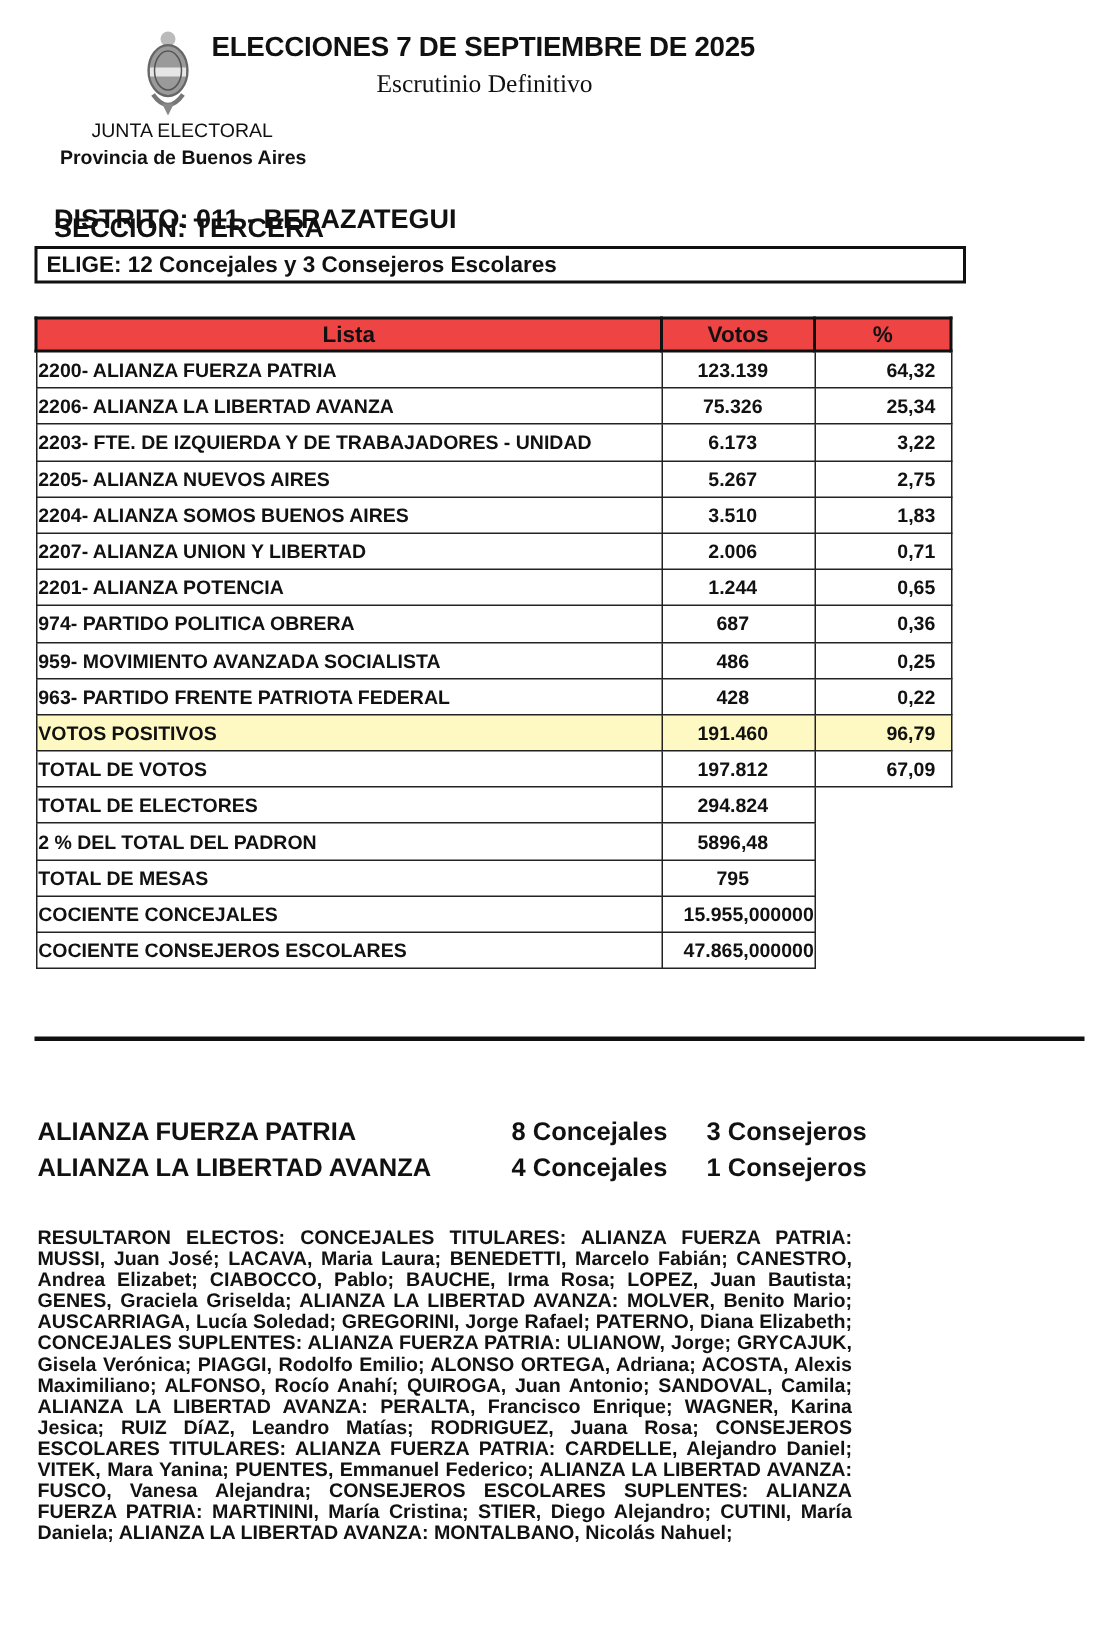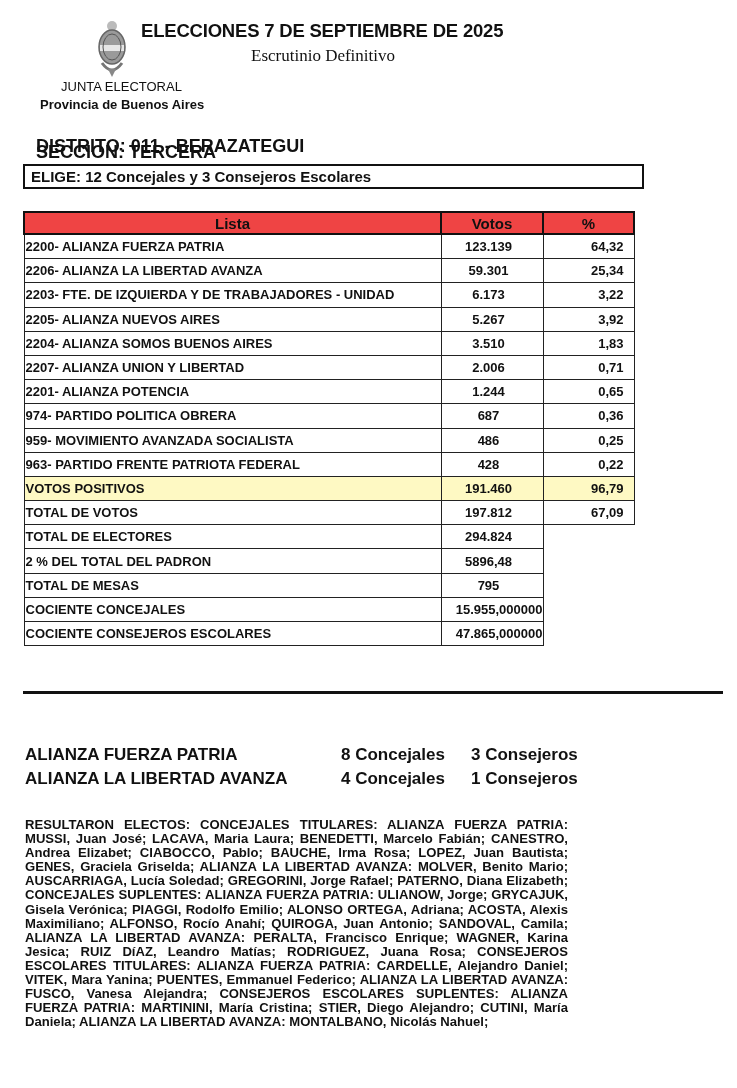--- a/index.html
+++ b/index.html
@@ -55,32 +55,32 @@
     <th>Votos</th>
     <th>%</th>
   </tr>
   <tr>
         <td class="lbl">2200- ALIANZA FUERZA PATRIA</td>
         <td class="num">123.139</td>
         <td class="pct">64,32</td>
       </tr>
   <tr>
         <td class="lbl">2206- ALIANZA LA LIBERTAD AVANZA</td>
-        <td class="num">59.301</td>
+        <td class="num">75.326</td>
         <td class="pct">25,34</td>
       </tr>
   <tr>
         <td class="lbl">2203- FTE. DE IZQUIERDA Y DE TRABAJADORES - UNIDAD</td>
         <td class="num">6.173</td>
         <td class="pct">3,22</td>
       </tr>
   <tr>
         <td class="lbl">2205- ALIANZA NUEVOS AIRES</td>
         <td class="num">5.267</td>
-        <td class="pct">3,92</td>
+        <td class="pct">2,75</td>
       </tr>
   <tr>
         <td class="lbl">2204- ALIANZA SOMOS BUENOS AIRES</td>
         <td class="num">3.510</td>
         <td class="pct">1,83</td>
       </tr>
   <tr>
         <td class="lbl">2207- ALIANZA UNION Y LIBERTAD</td>
         <td class="num">2.006</td>
         <td class="pct">0,71</td>

